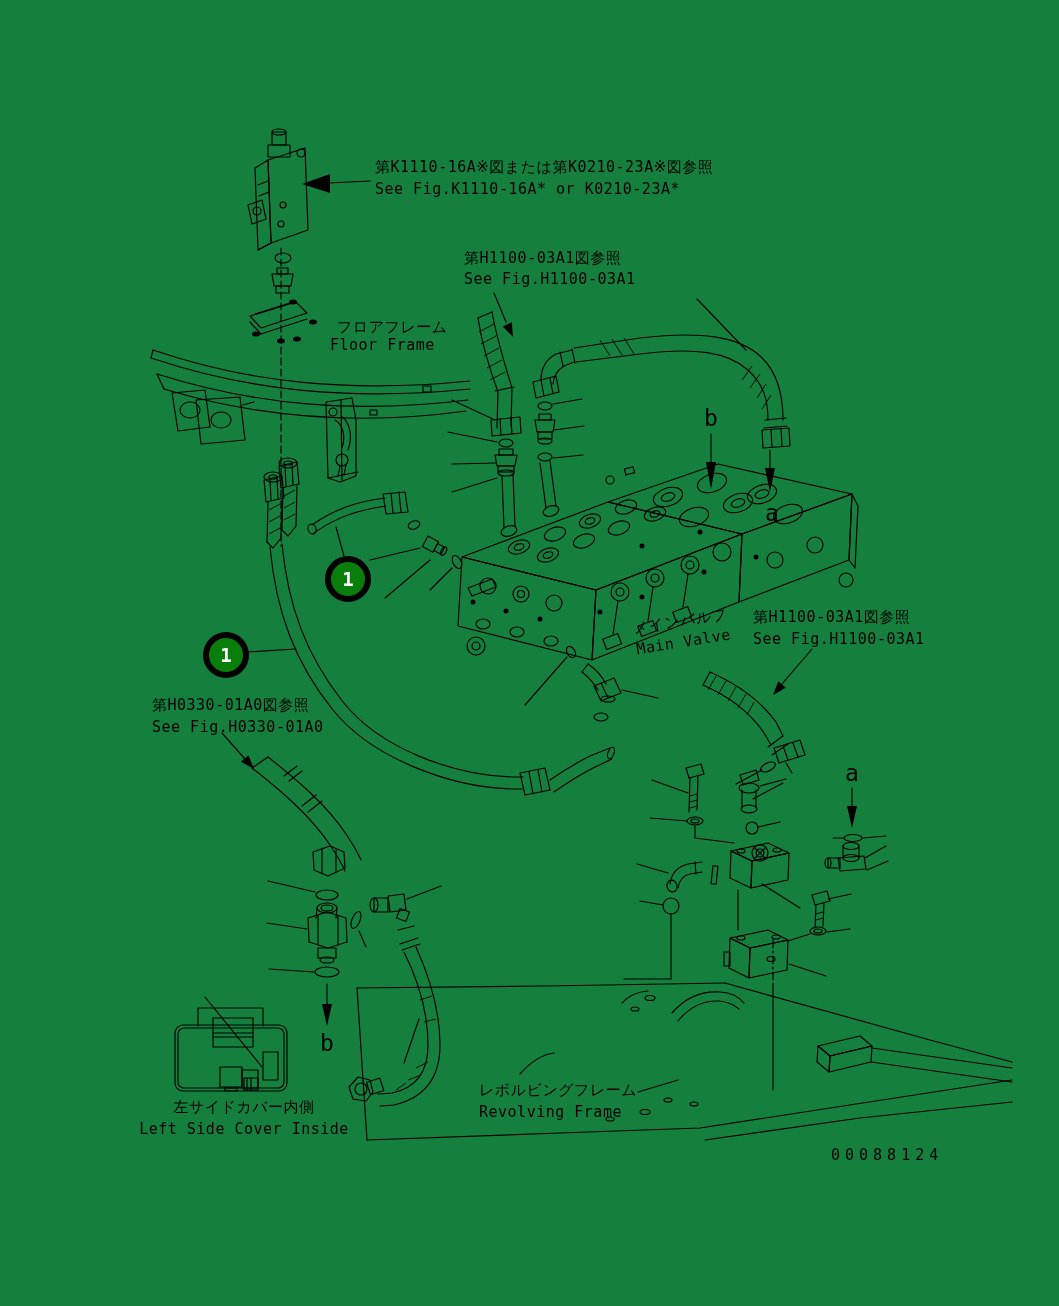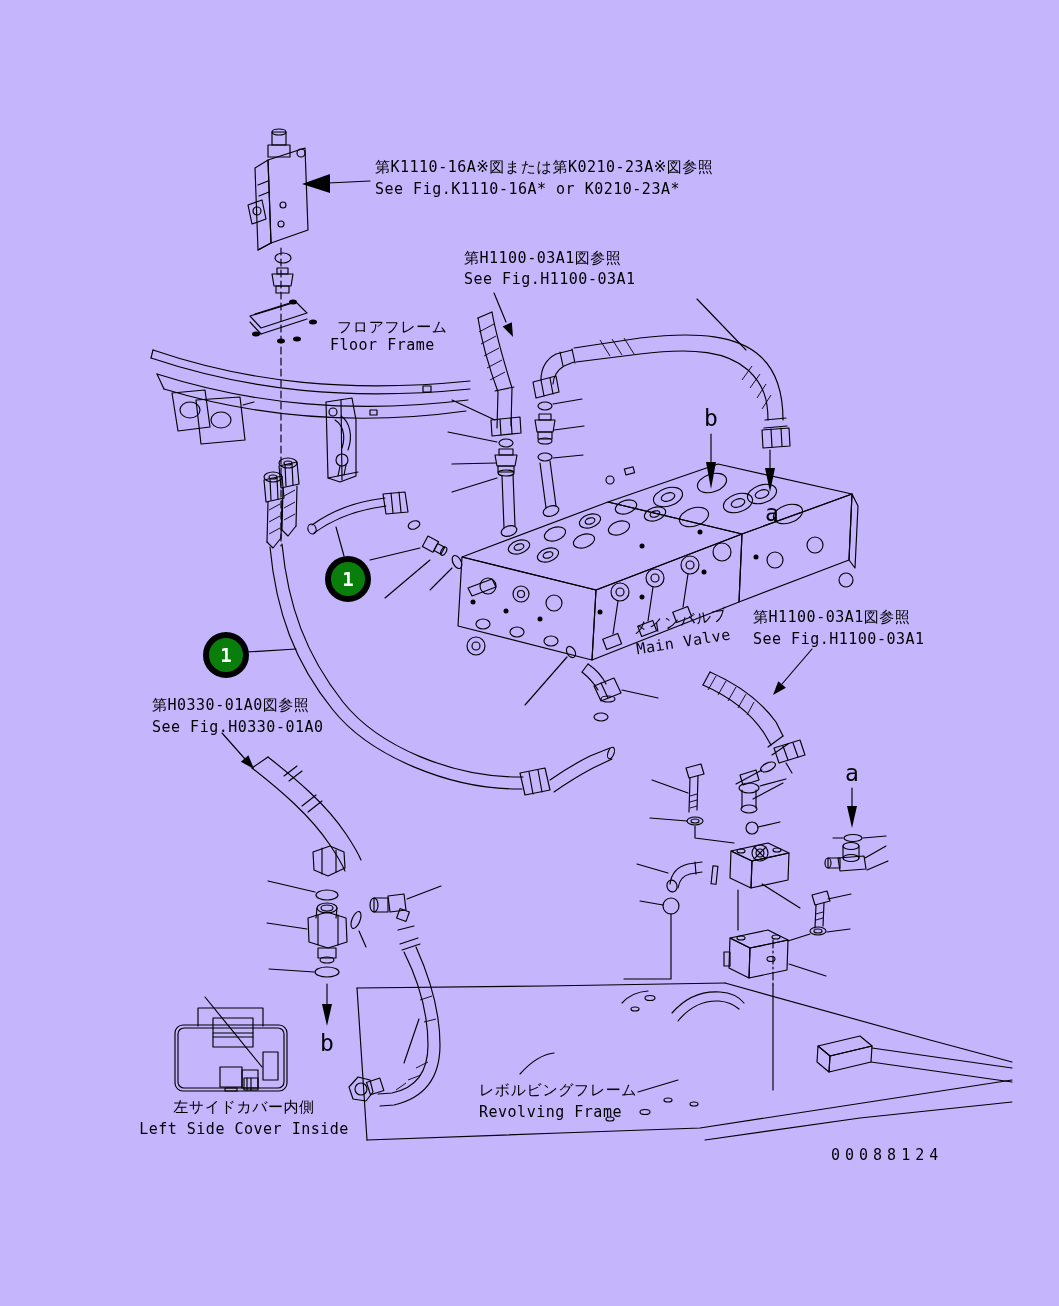--- a/index.html
+++ b/index.html
@@ -1,16 +1,16 @@
 <!DOCTYPE html>
 <html><head>
 <meta charset="utf-8">
 <style>
   html,body{margin:0;padding:0;background:#fff;}
-  .canvas{position:relative;width:1059px;height:1306px;background:#c4b5fd;overflow:hidden;}
+  .canvas{position:relative;width:1059px;height:1306px;background:#15803d;overflow:hidden;}
   svg{position:absolute;left:0;top:0;}
   svg .ln{stroke:#000;stroke-width:1.15;fill:none;stroke-linecap:round;stroke-linejoin:round;}
   svg .thin{stroke:#000;stroke-width:0.9;fill:none;}
   svg .fillb{fill:#000;stroke:none;}
   svg .dot{fill:#000;stroke:none;}
   svg text{font-family:"DejaVu Sans Mono","DejaVu Sans",monospace;fill:#000;}
   .lbl{font-size:15px;letter-spacing:0.5px;}
   .port{font-size:23px;}
   .num{font-size:15px;letter-spacing:5px;}
   .bnum{font-size:19px;font-weight:bold;fill:#fff;}

